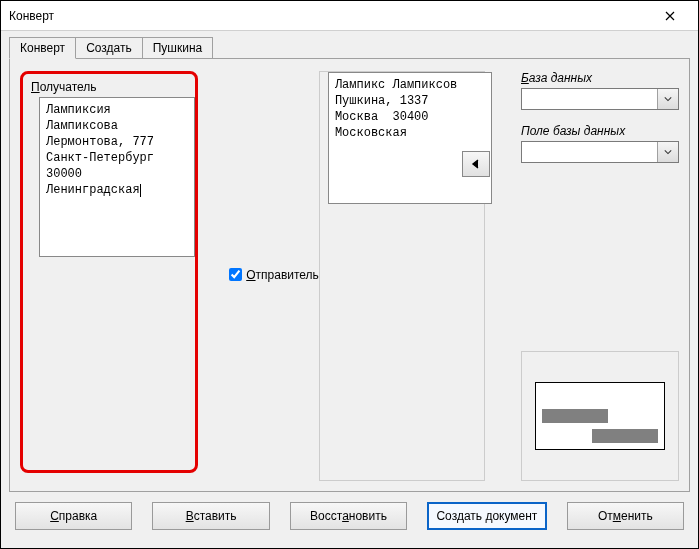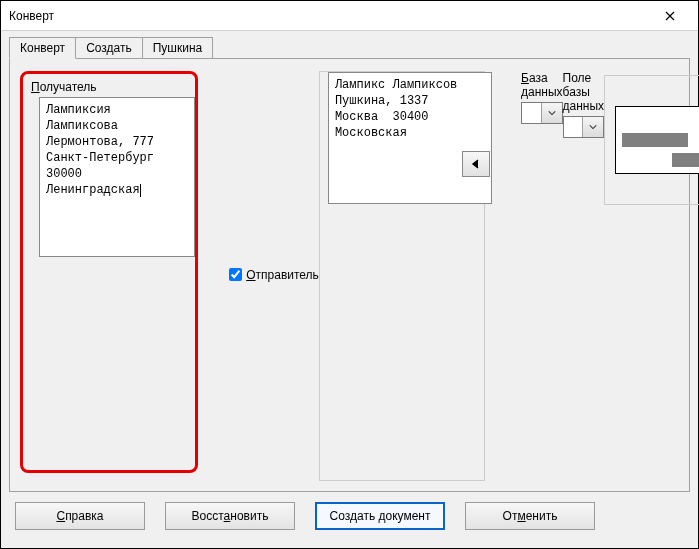--- a/index.html
+++ b/index.html
@@ -76,21 +76,22 @@
     flex: 1;
     display: flex;
     flex-direction: row;
     position: relative;
     justify-content: center;
   }
   .rightcol {
     width: 158px;
     margin-left: 36px;
     display: flex;
-    flex-direction: row;
+    flex-direction: column;
+    font-style: italic;
   }
   .group-label {
     font-size: 12px;
     margin-bottom: 3px;
   }
   .group-label u { text-decoration: underline; }
   .textarea {
     width: 100%;
     border: 1px solid #888;
     background: #fff;
@@ -305,20 +306,23 @@
           </div>
         </div>
       </div>
     </div>
 
     <div class="buttons">
       <div class="btn">
           <span><u>С</u>правка</span>
         </div>
       <div class="btn">
+          <span><u>В</u>ставить</span>
+        </div>
+      <div class="btn">
           <span>Восст<u>а</u>новить</span>
         </div>
       <div class="btn primary">
           <span>Создать документ</span>
         </div>
       <div class="btn">
           <span>От<u>м</u>енить</span>
         </div>
     </div>
   </div>

